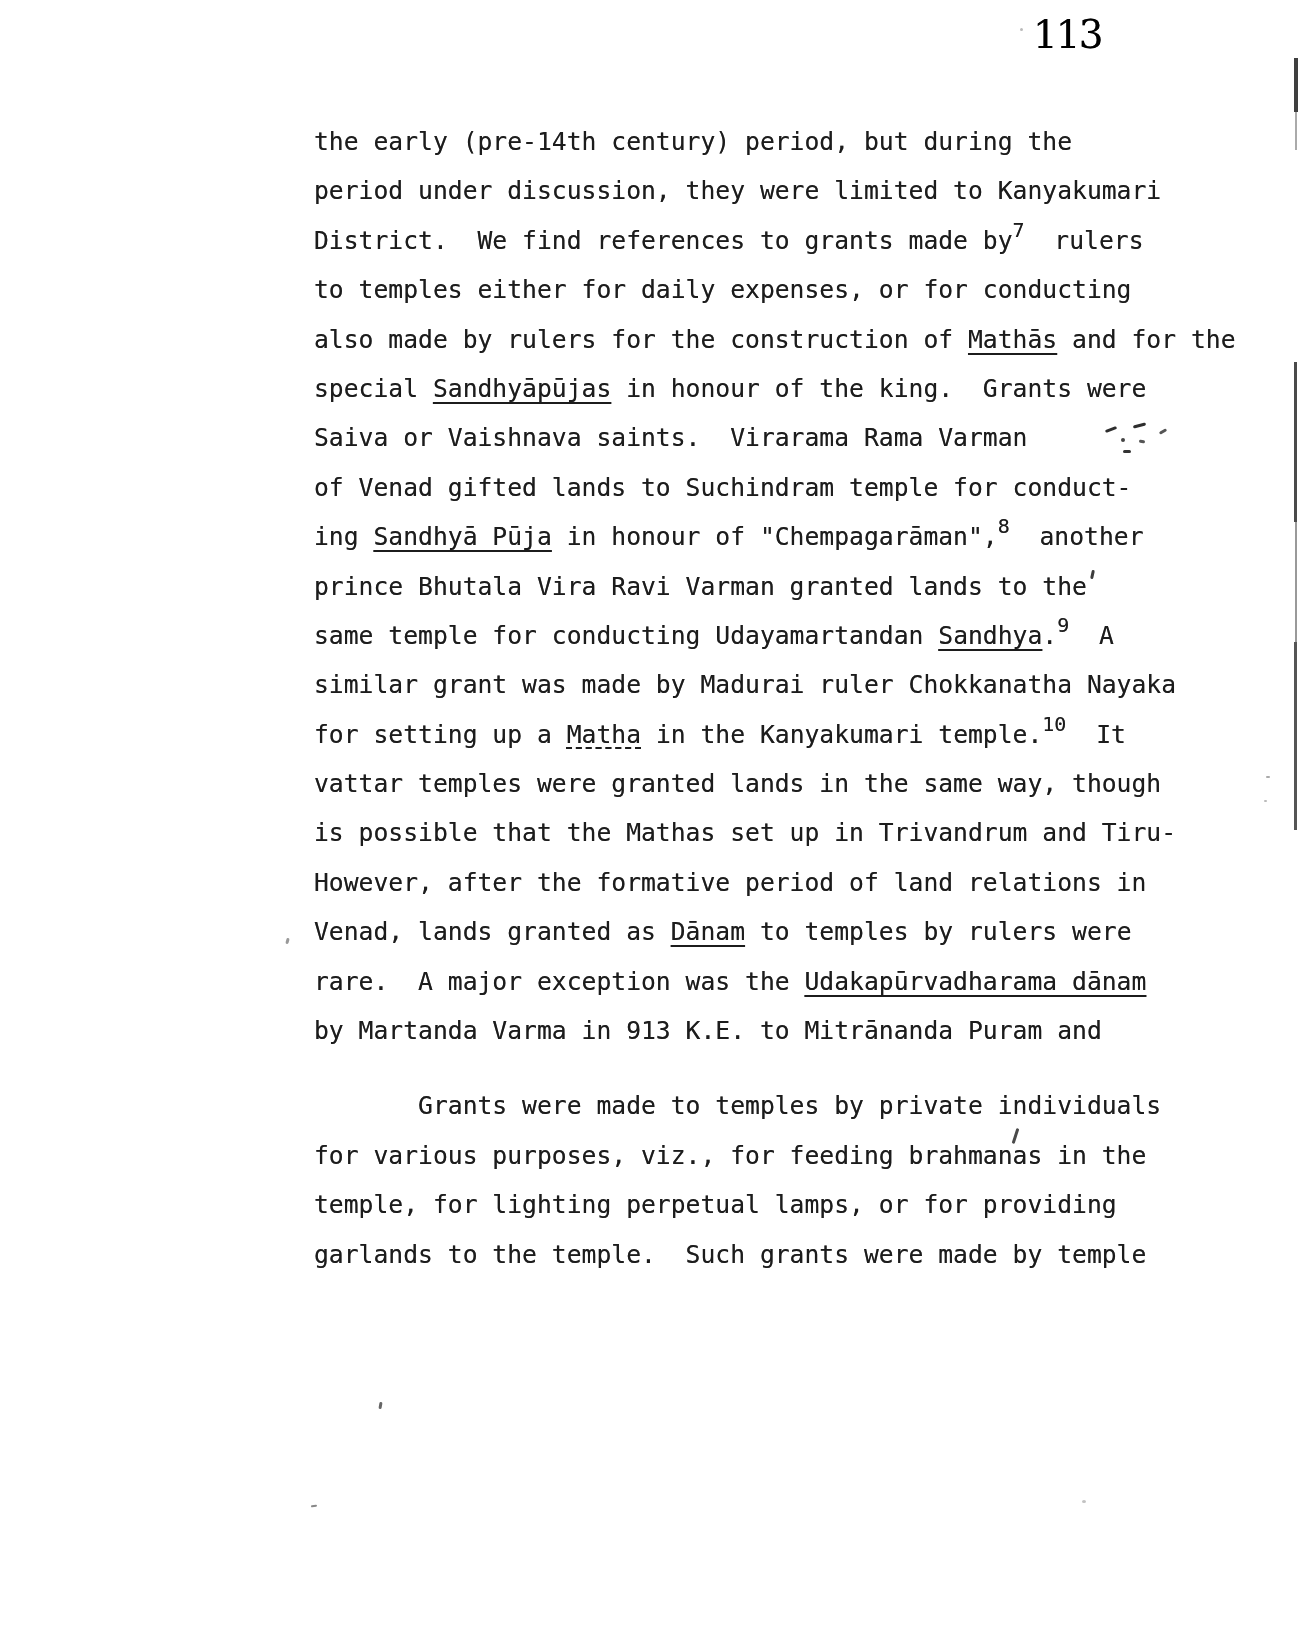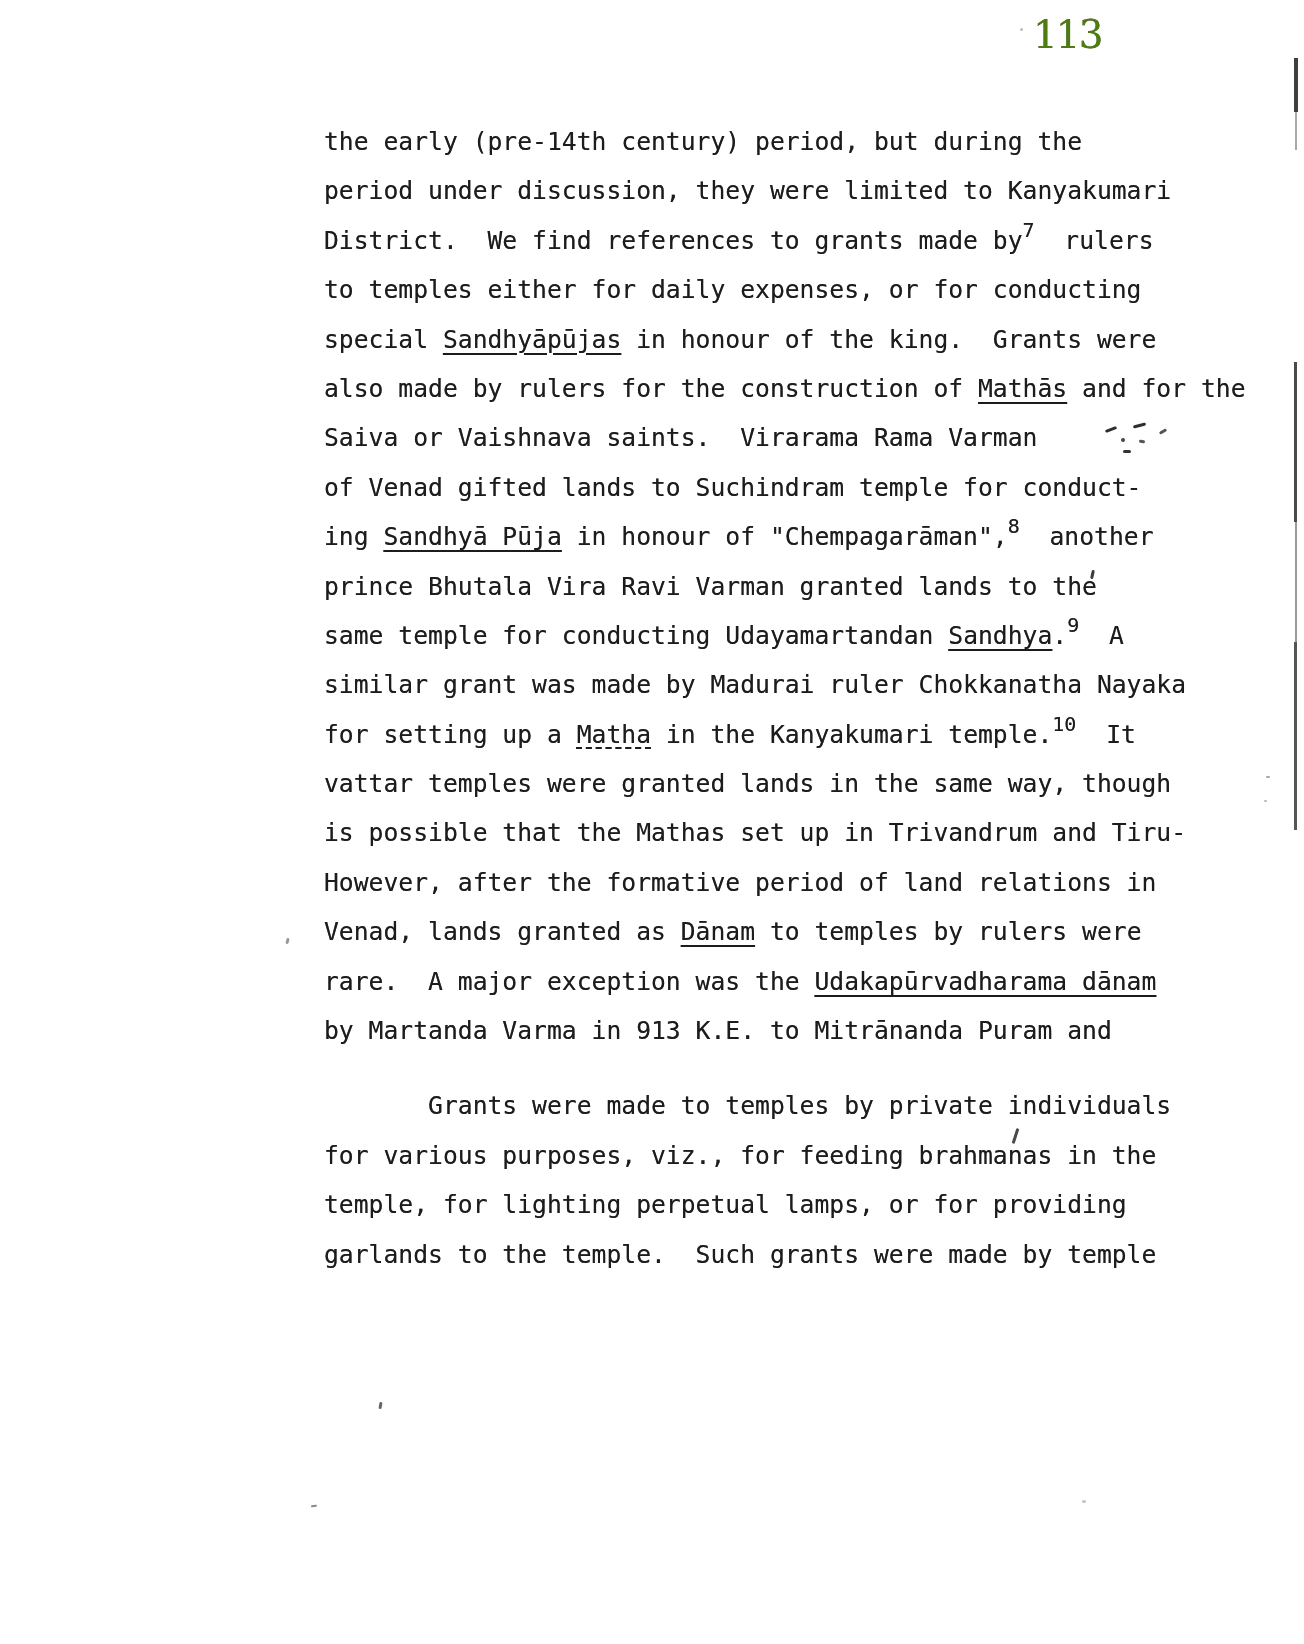--- a/index.html
+++ b/index.html
@@ -17,26 +17,26 @@
     background: var(--paper, #ffffff);
     font-family: "DejaVu Sans Mono", "Liberation Mono", monospace;
   }
   .page-number {
     position: absolute;
     left: 1033px;
     top: 12px;
     font-family: "DejaVu Serif", "Liberation Serif", serif;
     font-size: 39px;
     letter-spacing: -2px;
-    color: #4d7c0f;
+    color: #000000;
     text-shadow: 0 0 0.6px rgba(0,0,0,0.6);
   }
   .text-block {
     position: absolute;
-    left: 324px;
+    left: 314px;
     top: 117px;
     width: 960px;
     font-size: 24.7px;
     line-height: 49.4px;
     color: var(--ink, #1c1c1c);
     text-shadow: 0 0 0.6px rgba(10,10,10,0.55);
   }
   .para { margin: 0; }
   .para + .para { margin-top: 26px; }
   .line {
@@ -68,22 +68,22 @@
 <div class="page">
 
   <div class="page-number">113</div>
 
   <div class="text-block">
       <div class="para">
         <div class="line"><span>the early (pre-14th century) period, but during the</span></div>
         <div class="line"><span>period under discussion, they were limited to Kanyakumari</span></div>
         <div class="line"><span>District.  We find references to grants made by</span><span class="sup">7</span><span>  rulers</span></div>
         <div class="line"><span>to temples either for daily expenses, or for conducting</span></div>
+        <div class="line"><span>also made by rulers for the construction of </span><span class="u">Mathās</span><span> and for the</span></div>
         <div class="line"><span>special </span><span class="u">Sandhyāpūjas</span><span> in honour of the king.  Grants were</span></div>
-        <div class="line"><span>also made by rulers for the construction of </span><span class="u">Mathās</span><span> and for the</span></div>
         <div class="line"><span>Saiva or Vaishnava saints.  Virarama Rama Varman</span></div>
         <div class="line"><span>of Venad gifted lands to Suchindram temple for conduct-</span></div>
         <div class="line"><span>ing </span><span class="u">Sandhyā Pūja</span><span> in honour of "Chempagarāman",</span><span class="sup">8</span><span>  another</span></div>
         <div class="line"><span>prince Bhutala Vira Ravi Varman granted lands to the</span></div>
         <div class="line"><span>same temple for conducting Udayamartandan </span><span class="u">Sandhya</span><span>.</span><span class="sup">9</span><span>  A</span></div>
         <div class="line"><span>similar grant was made by Madurai ruler Chokkanatha Nayaka</span></div>
         <div class="line"><span>for setting up a </span><span class="u-dash">Matha</span><span> in the Kanyakumari temple.</span><span class="sup">10</span><span>  It</span></div>
         <div class="line"><span>vattar temples were granted lands in the same way, though</span></div>
         <div class="line"><span>is possible that the Mathas set up in Trivandrum and Tiru-</span></div>
         <div class="line"><span>However, after the formative period of land relations in</span></div>

